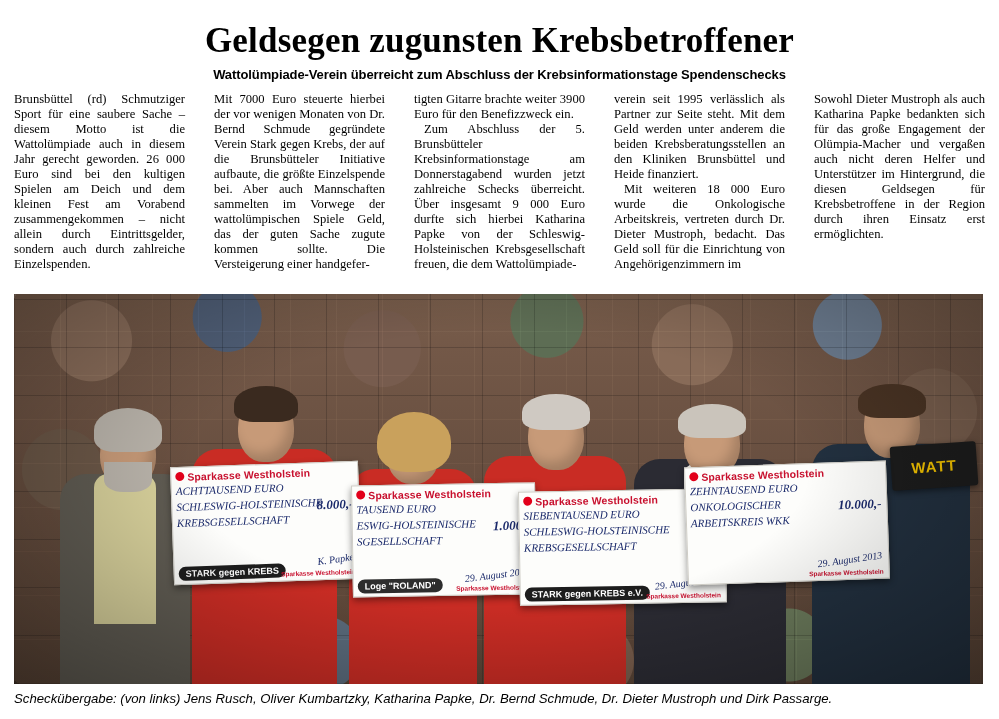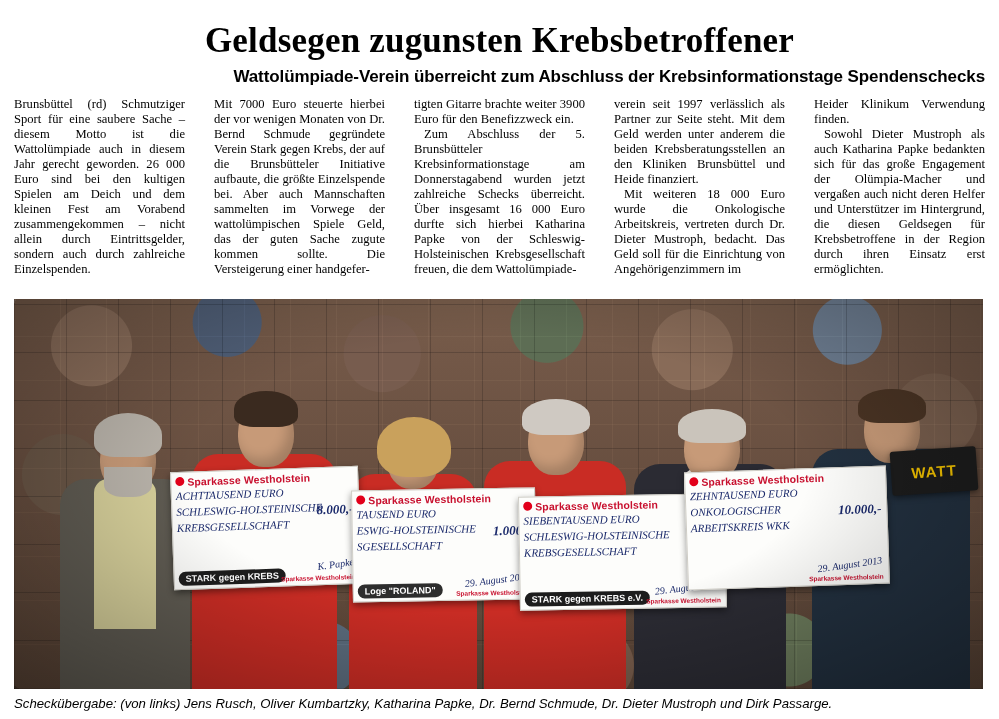--- a/index.html
+++ b/index.html
@@ -25,24 +25,24 @@
   .headline {
     text-align: center;
     font-family: "Liberation Serif", serif;
     font-weight: bold;
     font-size: 35px;
     letter-spacing: 0.2px;
     line-height: 1.1;
     margin: 6px 0 2px 0;
   }
   .subhead {
-    text-align: right;
+    text-align: center;
     font-family: "Liberation Sans", sans-serif;
     font-weight: bold;
-    font-size: 17px;
+    font-size: 13px;
     line-height: 1.2;
     margin: 6px 0 10px 0;
     letter-spacing: -0.1px;
   }
   .columns {
     display: flex;
     gap: 29px;
     height: 192px;
     overflow: hidden;
   }
@@ -244,28 +244,27 @@
 
   <div class="columns">
     <div class="col">
       <p>Brunsbüttel (rd) Schmutziger Sport für eine saubere Sache – diesem Motto ist die Wattolümpiade auch in diesem Jahr gerecht geworden. 26 000 Euro sind bei den kultigen Spielen am Deich und dem kleinen Fest am Vorabend zusammengekommen – nicht allein durch Eintrittsgelder, sondern auch durch zahlreiche Einzelspenden.</p>
     </div>
     <div class="col">
       <p>Mit 7000 Euro steuerte hierbei der vor wenigen Monaten von Dr. Bernd Schmude gegründete Verein Stark gegen Krebs, der auf die Brunsbütteler Initiative aufbaute, die größte Einzelspende bei. Aber auch Mannschaften sammelten im Vorwege der wattolümpischen Spiele Geld, das der guten Sache zugute kommen sollte. Die Versteigerung einer handgefer-</p>
     </div>
     <div class="col">
       <p>tigten Gitarre brachte weiter 3900 Euro für den Benefizzweck ein.</p>
-      <p>Zum Abschluss der 5. Brunsbütteler Krebsinformationstage am Donnerstagabend wurden jetzt zahlreiche Schecks überreicht. Über insgesamt 16 000 Euro durfte sich hierbei Katharina Papke von der Schleswig-Holsteinischen Krebsgesellschaft freuen, die dem Wattolümpiade-</p>
-    </div>
-    <div class="col">
-      <p>verein seit 1997 verlässlich als Partner zur Seite steht. Mit dem Geld werden unter anderem die beiden Krebsberatungsstellen an den Kliniken Brunsbüttel und Heide finanziert.</p>
+      <p>Zum Abschluss der 5. Brunsbütteler Krebsinformationstage am Donnerstagabend wurden jetzt zahlreiche Schecks überreicht. Über insgesamt 9 000 Euro durfte sich hierbei Katharina Papke von der Schleswig-Holsteinischen Krebsgesellschaft freuen, die dem Wattolümpiade-</p>
+    </div>
+    <div class="col">
+      <p>verein seit 1995 verlässlich als Partner zur Seite steht. Mit dem Geld werden unter anderem die beiden Krebsberatungsstellen an den Kliniken Brunsbüttel und Heide finanziert.</p>
       <p>Mit weiteren 18 000 Euro wurde die Onkologische Arbeitskreis, vertreten durch Dr. Dieter Mustroph, bedacht. Das Geld soll für die Einrichtung von Angehörigenzimmern im</p>
     </div>
     <div class="col">
-      <p>Heider Klinikum Verwendung finden.</p>
       <p>Sowohl Dieter Mustroph als auch Katharina Papke bedankten sich für das große Engagement der Olümpia-Macher und vergaßen auch nicht deren Helfer und Unterstützer im Hintergrund, die diesen Geldsegen für Krebsbetroffene in der Region durch ihren Einsatz erst ermöglichten.</p>
     </div>
   </div>
 
   <div class="photo-wrap">
     <div class="collage"></div>
 
     <div class="person" style="left:40px;width:140px;height:330px;">
       <div class="body greysuit" style="left:6px;bottom:0;width:130px;height:210px;background:#5f5b52;"></div>
       <div class="body" style="left:40px;bottom:60px;width:62px;height:150px;background:#d6cf9a;border-radius:14px 14px 0 0;"></div>

